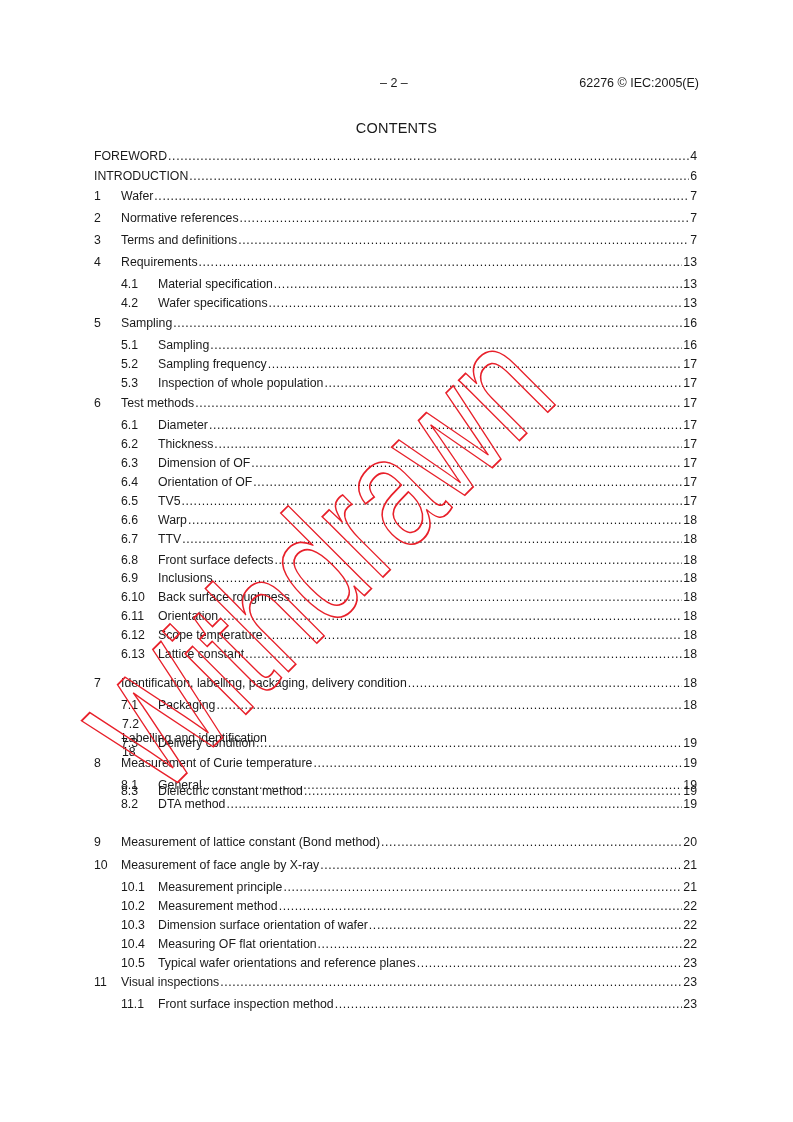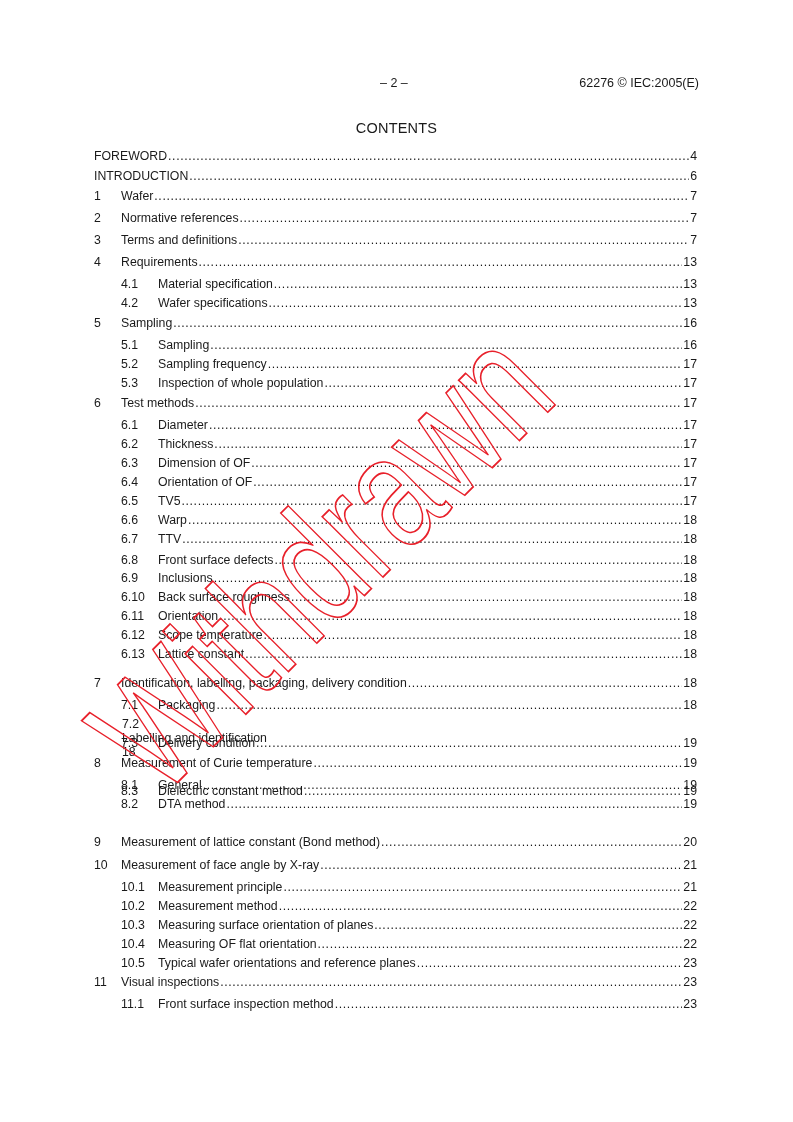--- a/index.html
+++ b/index.html
@@ -255,21 +255,21 @@
       <span class="pg">21</span>
     </div>
     <div class="row lvl2" style="top: 899px;">
       <span class="num">10.2</span>
       <span class="label">Measurement method</span>
       <span class="leader"></span>
       <span class="pg">22</span>
     </div>
     <div class="row lvl2" style="top: 918px;">
       <span class="num">10.3</span>
-      <span class="label">Measuring surface orientation of planes</span>
+      <span class="label">Dimension surface orientation of wafer</span>
       <span class="leader"></span>
       <span class="pg">22</span>
     </div>
     <div class="row lvl2" style="top: 937px;">
       <span class="num">10.4</span>
       <span class="label">Measuring OF flat orientation</span>
       <span class="leader"></span>
       <span class="pg">22</span>
     </div>
     <div class="row lvl2" style="top: 956px;">

